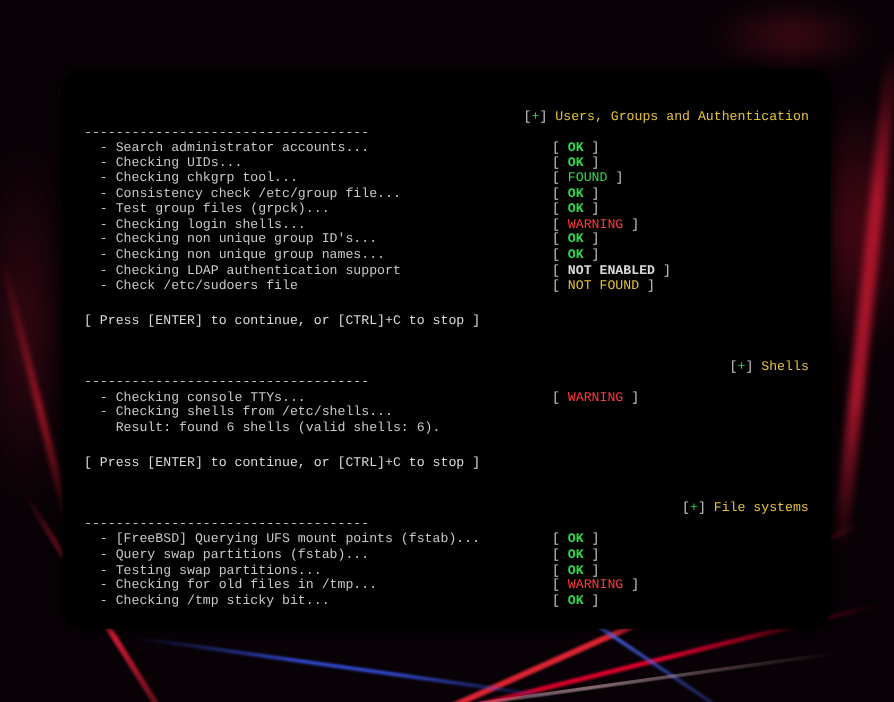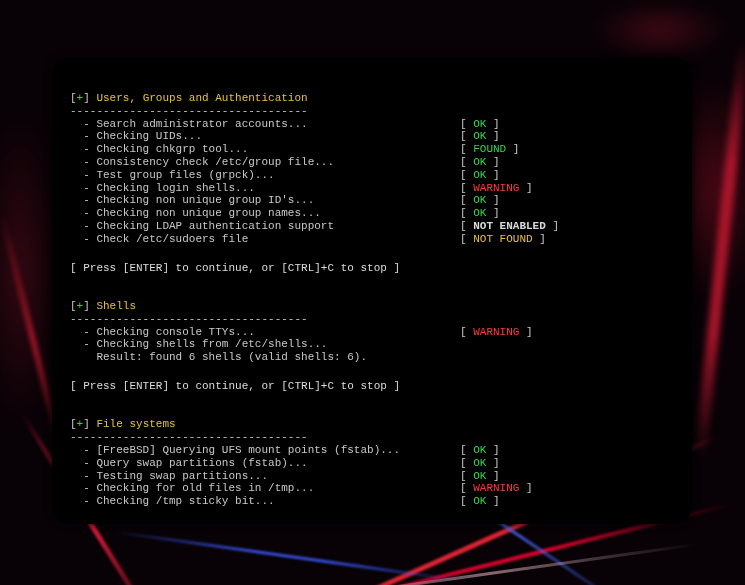--- a/index.html
+++ b/index.html
@@ -45,26 +45,26 @@
   .row {
     display: flex;
     align-items: baseline;
     height: 12.8px;
   }
   .left {
     flex: 0 0 390px;
     color: #c8c8c8;
   }
   .bracket { color: #c8c8c8; }
-  .status-OK { color: #33d84a; font-weight: normal; }
+  .status-OK { color: #33d84a; font-weight: bold; }
   .status-FOUND { color: #33d84a; }
   .status-WARNING { color: #ff3a3a; }
   .status-NOT-ENABLED { color: #d9d9d9; font-weight: bold; }
   .status-NOT-FOUND { color: #e6c23b; text-align: center; }
-  .section-head { height: 12.8px; }
+  .section-head { height: 12.8px; text-align: right; }
   .plus { color: #33d84a; }
   .section-title { color: #e6c23b; }
   .divider { color: #c8c8c8; height:12.8px; }
   .prompt { color: #dcdcdc; height:12.8px; margin-top:16px; margin-bottom:12.8px;}
   .blank { height: 12.8px; }
 </style>
 </head>
 <body>
 
 <div class="bg">

